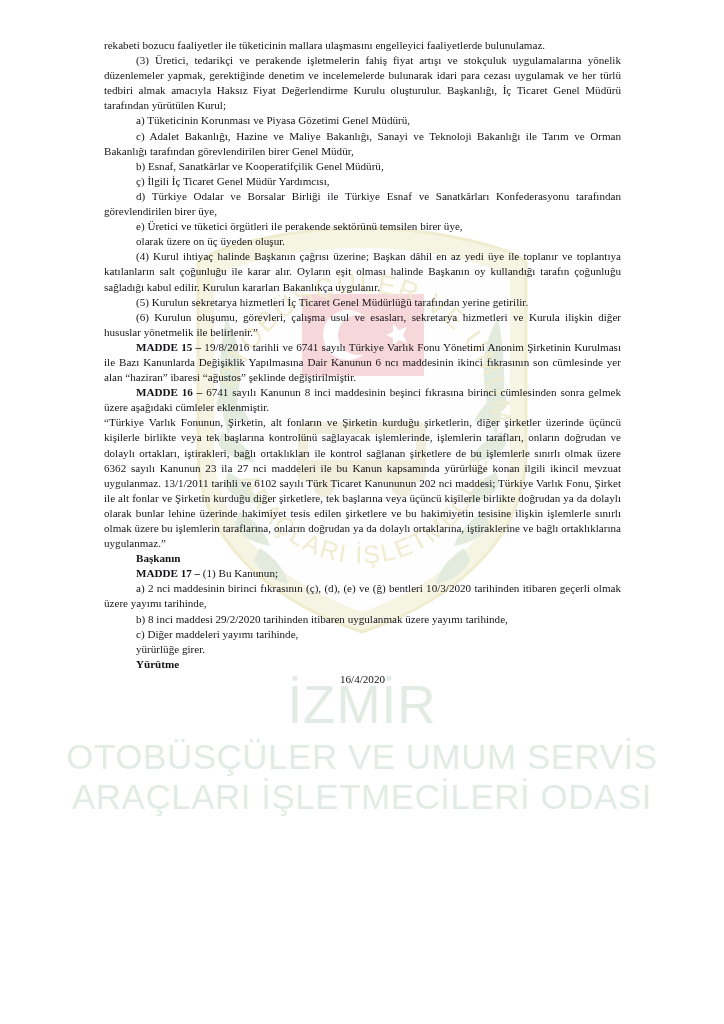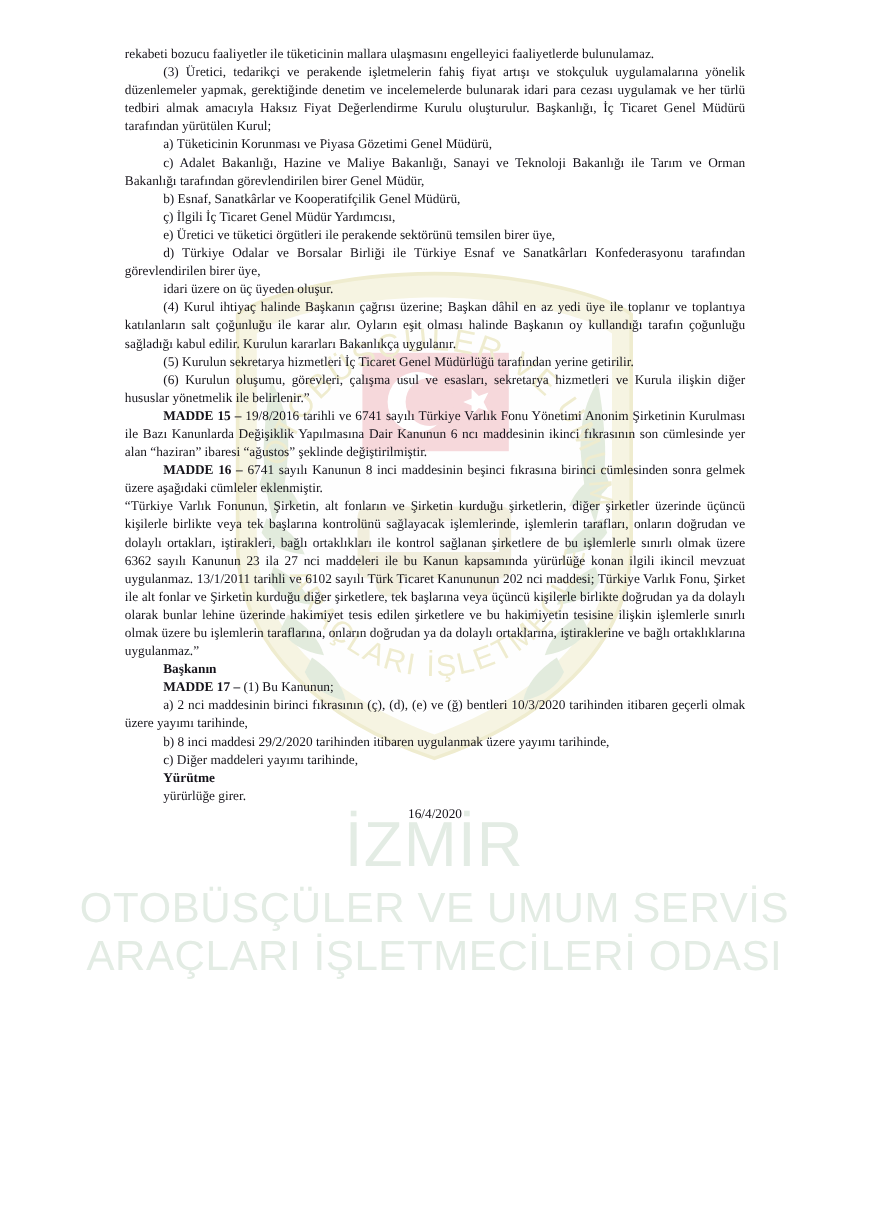--- a/index.html
+++ b/index.html
@@ -194,33 +194,33 @@
   </div>
 
   <div id="text-layer">
     <div class="doc-body" id="doc-body">
         <div class="p p-noind">rekabeti bozucu faaliyetler ile tüketicinin mallara ulaşmasını engelleyici faaliyetlerde bulunulamaz.</div>
         <div class="p p-ind">(3) Üretici, tedarikçi ve perakende işletmelerin fahiş fiyat artışı ve stokçuluk uygulamalarına yönelik düzenlemeler yapmak, gerektiğinde denetim ve incelemelerde bulunarak idari para cezası uygulamak ve her türlü tedbiri almak amacıyla Haksız Fiyat Değerlendirme Kurulu oluşturulur. Başkanlığı, İç Ticaret Genel Müdürü tarafından yürütülen Kurul;</div>
         <div class="p p-ind">a) Tüketicinin Korunması ve Piyasa Gözetimi Genel Müdürü,</div>
         <div class="p p-ind">c) Adalet Bakanlığı, Hazine ve Maliye Bakanlığı, Sanayi ve Teknoloji Bakanlığı ile Tarım ve Orman Bakanlığı tarafından görevlendirilen birer Genel Müdür,</div>
         <div class="p p-ind">b) Esnaf, Sanatkârlar ve Kooperatifçilik Genel Müdürü,</div>
         <div class="p p-ind">ç) İlgili İç Ticaret Genel Müdür Yardımcısı,</div>
+        <div class="p p-ind">d) Türkiye Odalar ve Borsalar Birliği ile Türkiye Esnaf ve Sanatkârları Konfederasyonu tarafından görevlendirilen birer üye,</div>
         <div class="p p-ind">e) Üretici ve tüketici örgütleri ile perakende sektörünü temsilen birer üye,</div>
-        <div class="p p-ind">d) Türkiye Odalar ve Borsalar Birliği ile Türkiye Esnaf ve Sanatkârları Konfederasyonu tarafından görevlendirilen birer üye,</div>
-        <div class="p p-ind">idari üzere on üç üyeden oluşur.</div>
+        <div class="p p-ind">olarak üzere on üç üyeden oluşur.</div>
         <div class="p p-ind">(4) Kurul ihtiyaç halinde Başkanın çağrısı üzerine; Başkan dâhil en az yedi üye ile toplanır ve toplantıya katılanların salt çoğunluğu ile karar alır. Oyların eşit olması halinde Başkanın oy kullandığı tarafın çoğunluğu sağladığı kabul edilir. Kurulun kararları Bakanlıkça uygulanır.</div>
         <div class="p p-ind">(5) Kurulun sekretarya hizmetleri İç Ticaret Genel Müdürlüğü tarafından yerine getirilir.</div>
         <div class="p p-ind">(6) Kurulun oluşumu, görevleri, çalışma usul ve esasları, sekretarya hizmetleri ve Kurula ilişkin diğer hususlar yönetmelik ile belirlenir.”</div>
         <div class="p p-ind"><b class="m">MADDE 15 –</b><span> 19/8/2016 tarihli ve 6741 sayılı Türkiye Varlık Fonu Yönetimi Anonim Şirketinin Kurulması ile Bazı Kanunlarda Değişiklik Yapılmasına Dair Kanunun 6 ncı maddesinin ikinci fıkrasının son cümlesinde yer alan “haziran” ibaresi “ağustos” şeklinde değiştirilmiştir.</span></div>
         <div class="p p-ind"><b class="m">MADDE 16 –</b><span> 6741 sayılı Kanunun 8 inci maddesinin beşinci fıkrasına birinci cümlesinden sonra gelmek üzere aşağıdaki cümleler eklenmiştir.</span></div>
         <div class="p p-noind">“Türkiye Varlık Fonunun, Şirketin, alt fonların ve Şirketin kurduğu şirketlerin, diğer şirketler üzerinde üçüncü kişilerle birlikte veya tek başlarına kontrolünü sağlayacak işlemlerinde, işlemlerin tarafları, onların doğrudan ve dolaylı ortakları, iştirakleri, bağlı ortaklıkları ile kontrol sağlanan şirketlere de bu işlemlerle sınırlı olmak üzere 6362 sayılı Kanunun 23 ila 27 nci maddeleri ile bu Kanun kapsamında yürürlüğe konan ilgili ikincil mevzuat uygulanmaz. 13/1/2011 tarihli ve 6102 sayılı Türk Ticaret Kanununun 202 nci maddesi; Türkiye Varlık Fonu, Şirket ile alt fonlar ve Şirketin kurduğu diğer şirketlere, tek başlarına veya üçüncü kişilerle birlikte doğrudan ya da dolaylı olarak bunlar lehine üzerinde hakimiyet tesis edilen şirketlere ve bu hakimiyetin tesisine ilişkin işlemlerle sınırlı olmak üzere bu işlemlerin taraflarına, onların doğrudan ya da dolaylı ortaklarına, iştiraklerine ve bağlı ortaklıklarına uygulanmaz.”</div>
         <div class="p p-head">Başkanın</div>
         <div class="p p-ind"><b class="m">MADDE 17 –</b><span> (1) Bu Kanunun;</span></div>
         <div class="p p-ind">a) 2 nci maddesinin birinci fıkrasının (ç), (d), (e) ve (ğ) bentleri 10/3/2020 tarihinden itibaren geçerli olmak üzere yayımı tarihinde,</div>
         <div class="p p-ind">b) 8 inci maddesi 29/2/2020 tarihinden itibaren uygulanmak üzere yayımı tarihinde,</div>
         <div class="p p-ind">c) Diğer maddeleri yayımı tarihinde,</div>
+        <div class="p p-ind">yürürlüğe girer.</div>
         <div class="p p-head">Yürütme</div>
-        <div class="p p-ind">yürürlüğe girer.</div>
         <div class="p p-center">16/4/2020</div>
       </div>
   </div>
 
 </div>
 
 </body></html>

